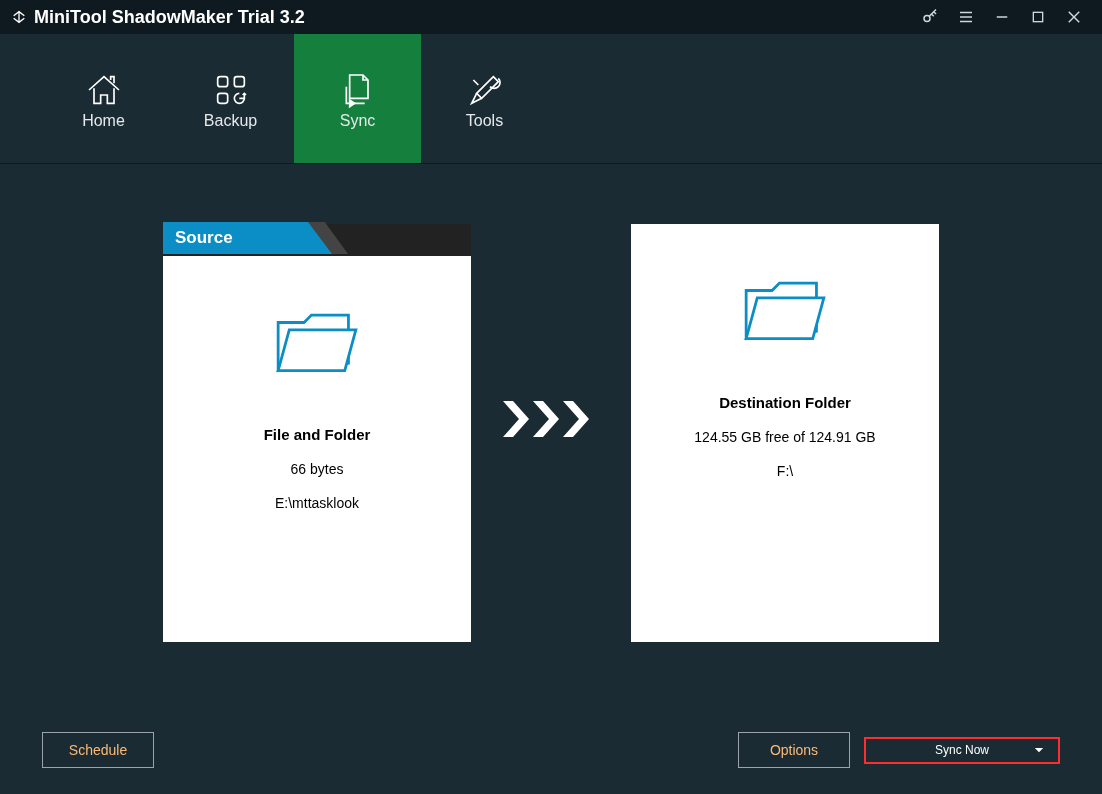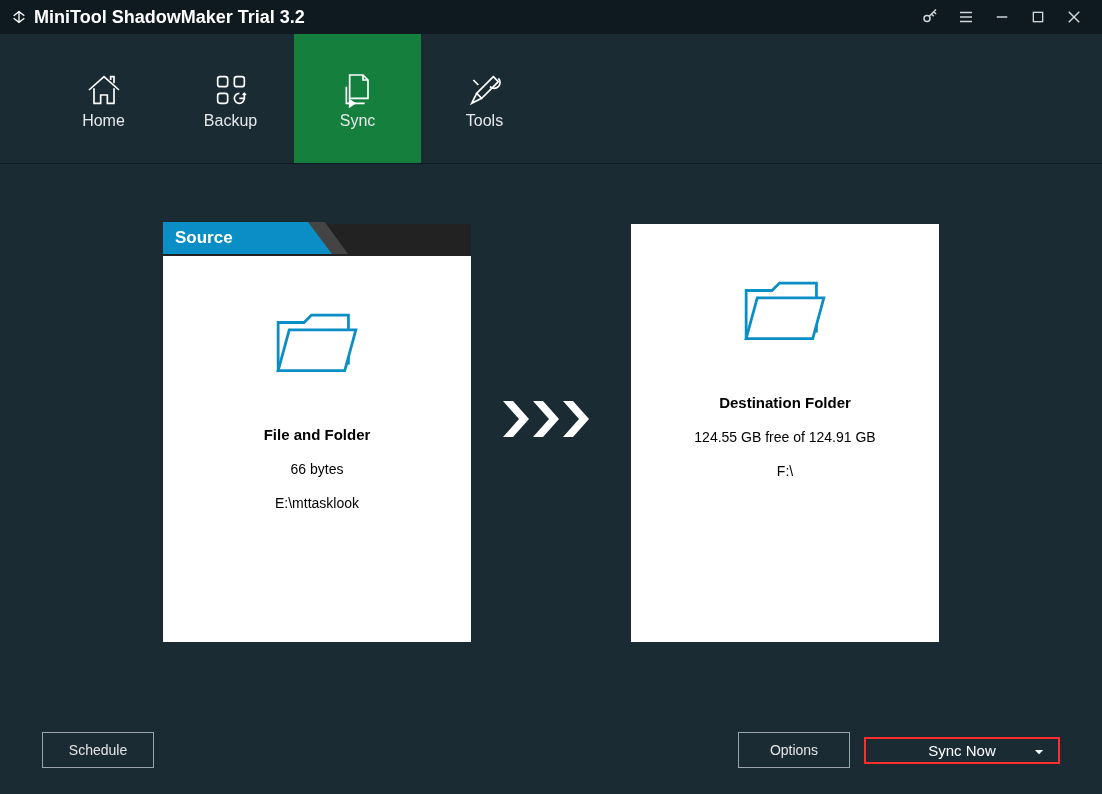--- a/index.html
+++ b/index.html
@@ -122,41 +122,41 @@
     left: 0; right: 0;
     height: 44px;
     display: flex;
     align-items: center;
     padding: 0 42px;
   }
   .btn {
     height: 36px;
     min-width: 112px;
     border: 1px solid #9aa4aa;
-    color: #e5e5e5;
+    color: #fdba74;
     display: flex;
     align-items: center;
     justify-content: center;
     font-size: 14px;
     cursor: pointer;
     padding: 0 18px;
     background: transparent;
   }
   .footer .spacer { flex: 1; }
   .sync-btn {
     height: 27px;
     width: 196px;
     border: 2px solid #ff2d2d;
     display: flex;
     align-items: center;
     justify-content: center;
     position: relative;
     margin-left: 14px;
     cursor: pointer;
-    font-size: 15px;
+    font-size: 12px;
   }
   .sync-btn .caret {
     position: absolute;
     right: 14px;
   }
 </style>
 </head>
 <body>
 
 <div class="titlebar">

